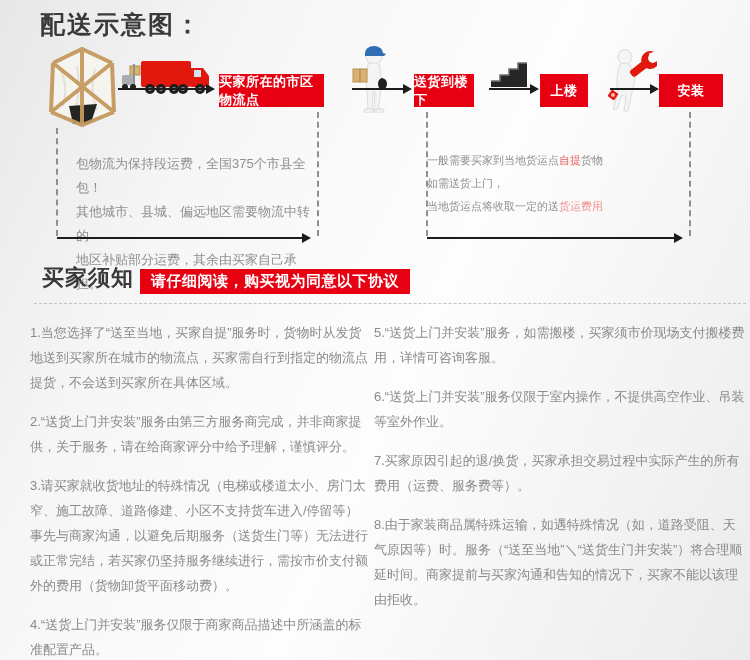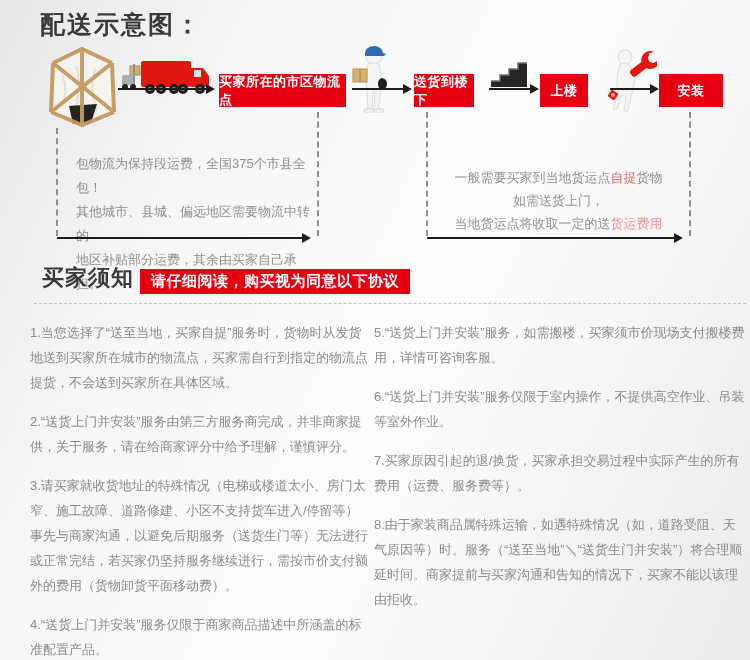--- a/index.html
+++ b/index.html
@@ -5,43 +5,43 @@
   html,body{margin:0;padding:0;background:#fff;}
   .canvas{
     position:relative;width:750px;height:660px;overflow:hidden;
     background:linear-gradient(115deg,#e7e7e7 0%,#f6f6f6 25%,#fdfdfd 55%,#ebebeb 100%);
     font-family:"Liberation Sans","DejaVu Sans",sans-serif;
   }
   
   .title{position:absolute;left:40px;top:8px;font-size:25px;font-weight:bold;color:#3a3a3a;letter-spacing:2px;}
   .step-box{position:absolute;top:74px;height:33px;background:#e60012;color:#fff;font-weight:bold;
             font-size:13px;display:flex;align-items:center;justify-content:center;letter-spacing:.5px;}
-  .box1{left:219px;width:127px;} .box2{left:414px;width:60px;}
+  .box1{left:219px;width:105px;} .box2{left:414px;width:60px;}
   .box3{left:540px;width:48px;}  .box4{left:659px;width:64px;}
   .h-arrow{position:absolute;top:88px;height:2px;background:#1c1c1c;}
   .h-arrow::after{content:"";position:absolute;right:-9px;top:-4px;
     border-left:9px solid #1c1c1c;border-top:5px solid transparent;border-bottom:5px solid transparent;}
   .a1{left:118px;width:88px;} .a2{left:352px;width:51px;}
   .a3{left:489px;width:41px;} .a4{left:610px;width:40px;}
   .icon{position:absolute;}
   .i-crate{left:45px;top:44px;} .i-truck{left:119px;top:54px;}
   .i-man{left:352px;top:42px;}  .i-stairs{left:491px;top:62px;}
   .i-wrench{left:607px;top:44px;}
   
   .v-dash{position:absolute;width:0;border-left:2px dashed #8f8f8f;}
   .d1{left:56px;top:128px;height:108px;} .d2{left:317px;top:112px;height:124px;}
   .d3{left:426px;top:112px;height:124px;} .d4{left:689px;top:112px;height:124px;}
   .note-arrow{position:absolute;top:237px;height:2px;background:#1c1c1c;}
   .note-arrow::after{content:"";position:absolute;right:-2px;top:-4px;
     border-left:9px solid #1c1c1c;border-top:5px solid transparent;border-bottom:5px solid transparent;}
   .na1{left:57px;width:252px;} .na2{left:427px;width:254px;}
   .note-left{position:absolute;left:57px;top:152px;width:262px;box-sizing:border-box;padding-left:19px;
              color:#8f8f8f;font-size:13px;line-height:24px;}
-  .note-right{position:absolute;left:427px;top:166px;width:263px;text-align:center;
-              color:#8f8f8f;font-size:13px;line-height:23px;}
+  .note-right{position:absolute;left:427px;top:149px;width:263px;
+              color:#8f8f8f;font-size:11px;line-height:23px;}
   .red-strong{color:#e4625f;} .red-light{color:#ef908e;}
   
   .notice-heading{position:absolute;left:42px;top:263px;font-size:22px;font-weight:bold;color:#3a3a3a;letter-spacing:1px;}
   .notice-sub{position:absolute;left:140px;top:269px;height:25px;background:#e60012;color:#fff;
               font-size:15px;font-weight:bold;display:flex;align-items:center;padding:0 11px;letter-spacing:.5px;}
   .separator{position:absolute;left:34px;top:303px;width:712px;height:0;border-top:1px dashed #c2c2c2;}
   .col{position:absolute;top:307px;color:#8a8a8a;font-size:13px;line-height:25px;}
   .col-left{left:30px;width:341px;}
   .col-right{left:374px;width:372px;}
   .col p{margin:13px 0 14px 0;}

